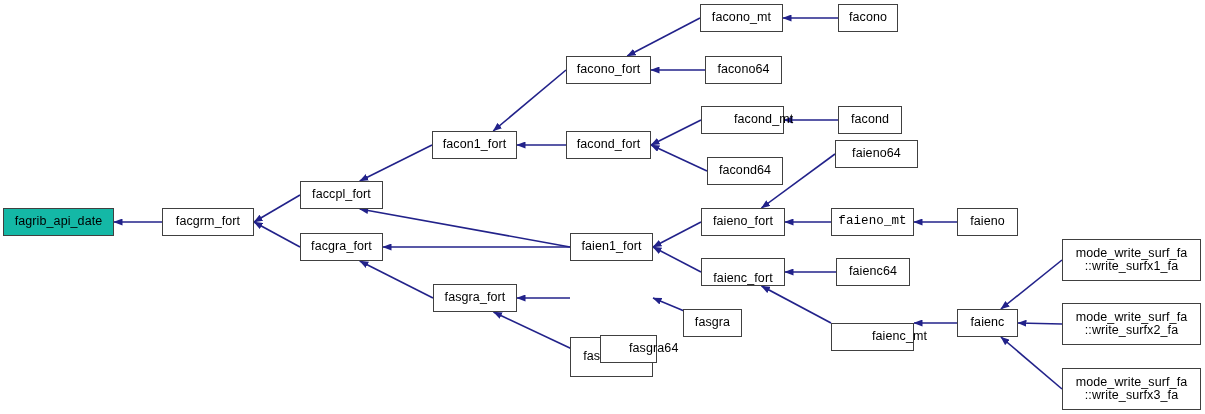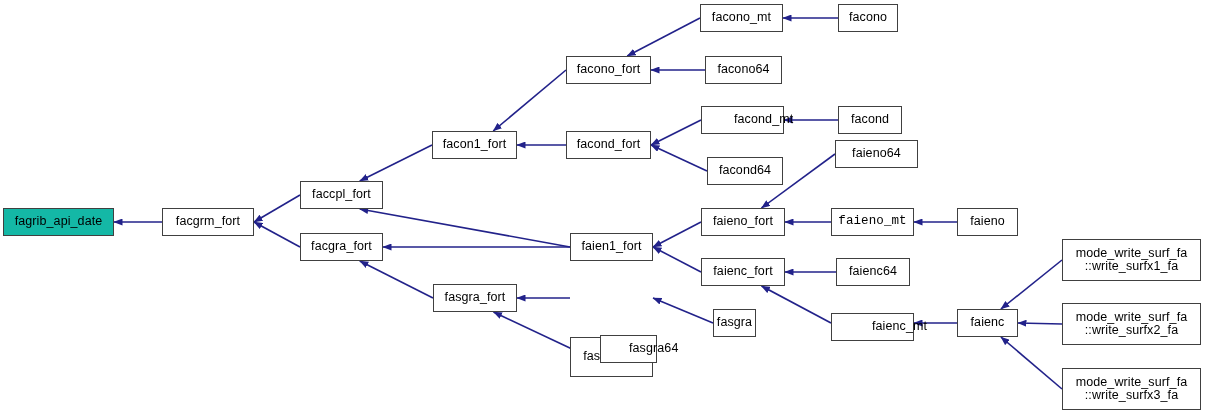--- a/index.html
+++ b/index.html
@@ -101,25 +101,25 @@
       <div class="node" style="left: 566px; top: 131px; width: 85px; height: 28px;"><span class="label">facond_fort</span></div>
       <div class="node" style="left: 570px; top: 233px; width: 83px; height: 28px; justify-content: center;"><span class="label">faien1_fort</span></div>
       <div class="node" style="left: 570px; top: 293px; width: 83px; height: 40px; margin-top: 44px;"><span class="label">fasgra_mt</span></div>
       <div class="node" style="left: 600px; top: 335px; width: 57px; height: 28px; padding-left: 28px;"><span class="label">fasgra64</span></div>
       <div class="node" style="left: 700px; top: 4px; width: 83px; height: 28px;"><span class="label">facono_mt</span></div>
       <div class="node" style="left: 705px; top: 56px; width: 77px; height: 28px;"><span class="label">facono64</span></div>
       <div class="node" style="left: 701px; top: 106px; width: 83px; height: 28px; padding-left: 32px;"><span class="label">facond_mt</span></div>
       <div class="node" style="left: 707px; top: 157px; width: 76px; height: 28px;"><span class="label">facond64</span></div>
       <div class="node" style="left: 835px; top: 140px; width: 83px; height: 28px;"><span class="label">faieno64</span></div>
       <div class="node" style="left: 701px; top: 208px; width: 84px; height: 28px;"><span class="label">faieno_fort</span></div>
-      <div class="node" style="left: 701px; top: 258px; width: 84px; height: 28px;"><span class="label">faienc_fort</span></div>
-      <div class="node" style="left: 713px; top: 309px; width: 43px; height: 28px; text-align: center;"><span class="label">fasgra</span></div>
+      <div class="node" style="left: 701px; top: 258px; width: 84px; height: 28px; align-items: flex-end;"><span class="label">faienc_fort</span></div>
+      <div class="node" style="left: 683px; top: 309px; width: 59px; height: 28px; text-align: center;"><span class="label">fasgra</span></div>
       <div class="node" style="left: 831px; top: 208px; width: 83px; height: 28px; font-family: Liberation Mono, monospace;"><span class="label">faieno_mt</span></div>
       <div class="node" style="left: 836px; top: 258px; width: 74px; height: 28px;"><span class="label">faienc64</span></div>
-      <div class="node" style="left: 831px; top: 313px; width: 83px; height: 28px; padding-left: 40px;"><span class="label">faienc_mt</span></div>
+      <div class="node" style="left: 831px; top: 323px; width: 83px; height: 28px; padding-left: 40px;"><span class="label">faienc_mt</span></div>
       <div class="node" style="left: 957px; top: 208px; width: 61px; height: 28px;"><span class="label">faieno</span></div>
       <div class="node" style="left: 957px; top: 309px; width: 61px; height: 28px;"><span class="label">faienc</span></div>
       <div class="node" style="left: 1062px; top: 239px; width: 139px; height: 42px;"><span class="label">mode_write_surf_fa
 ::write_surfx1_fa</span></div>
       <div class="node" style="left: 1062px; top: 303px; width: 139px; height: 42px;"><span class="label">mode_write_surf_fa
 ::write_surfx2_fa</span></div>
       <div class="node" style="left: 1062px; top: 368px; width: 139px; height: 42px;"><span class="label">mode_write_surf_fa
 ::write_surfx3_fa</span></div>
       <div class="node" style="left: 838px; top: 4px; width: 60px; height: 28px;"><span class="label">facono</span></div>
       <div class="node" style="left: 838px; top: 106px; width: 64px; height: 28px;"><span class="label">facond</span></div>

